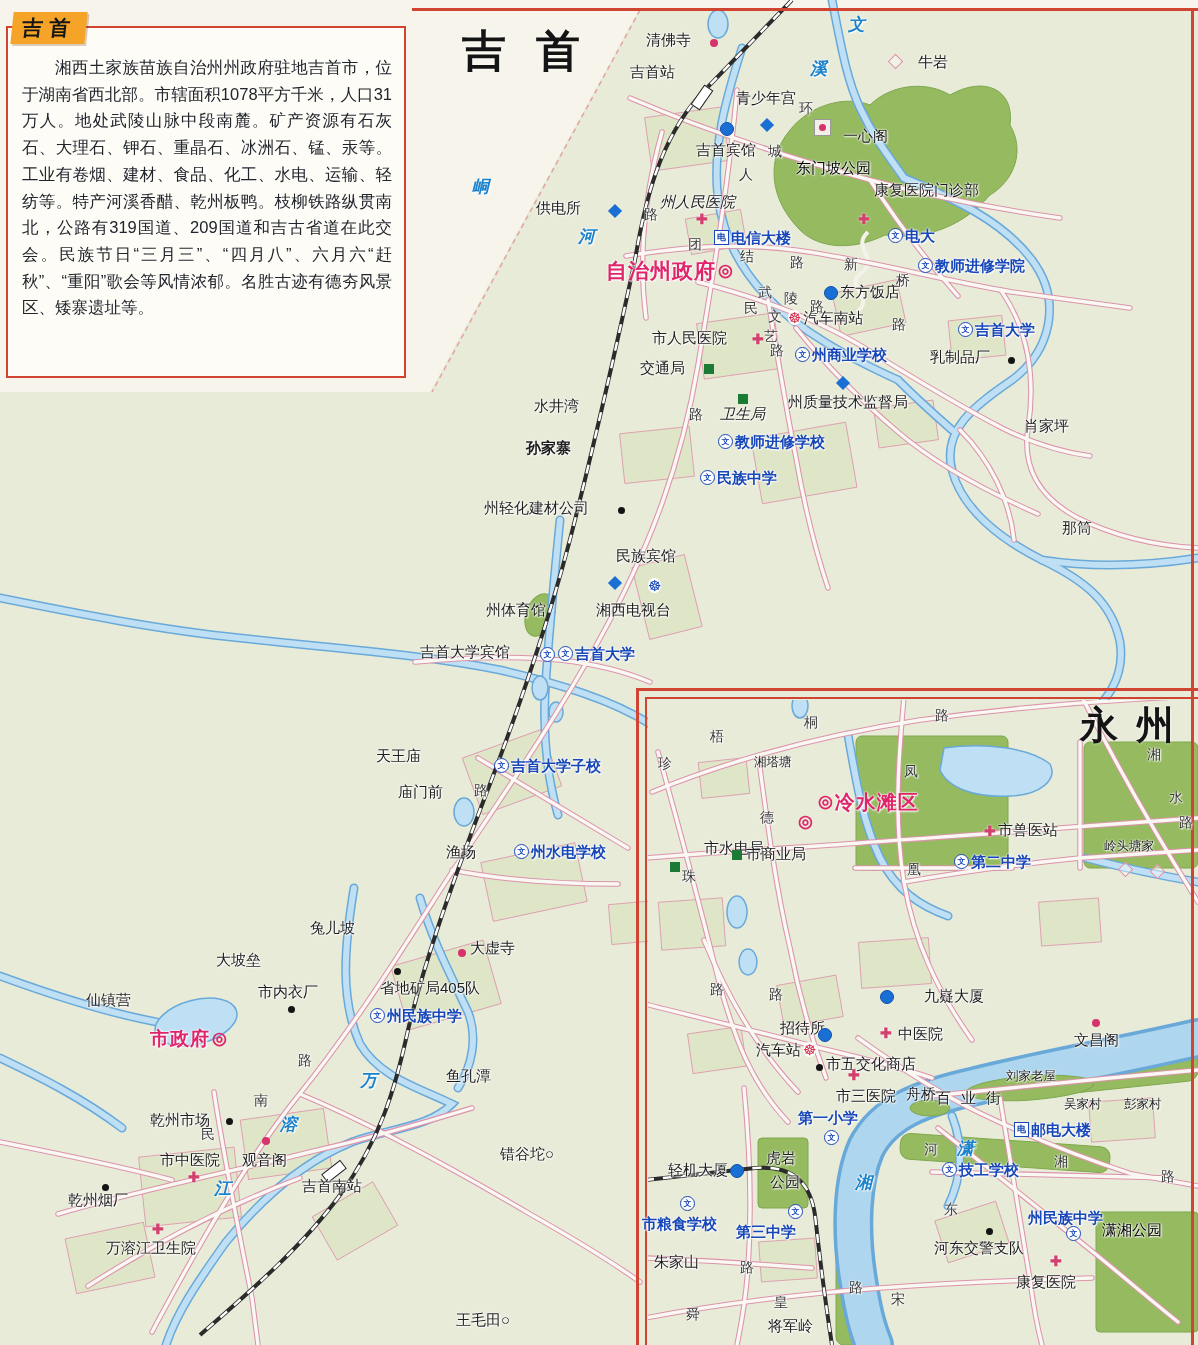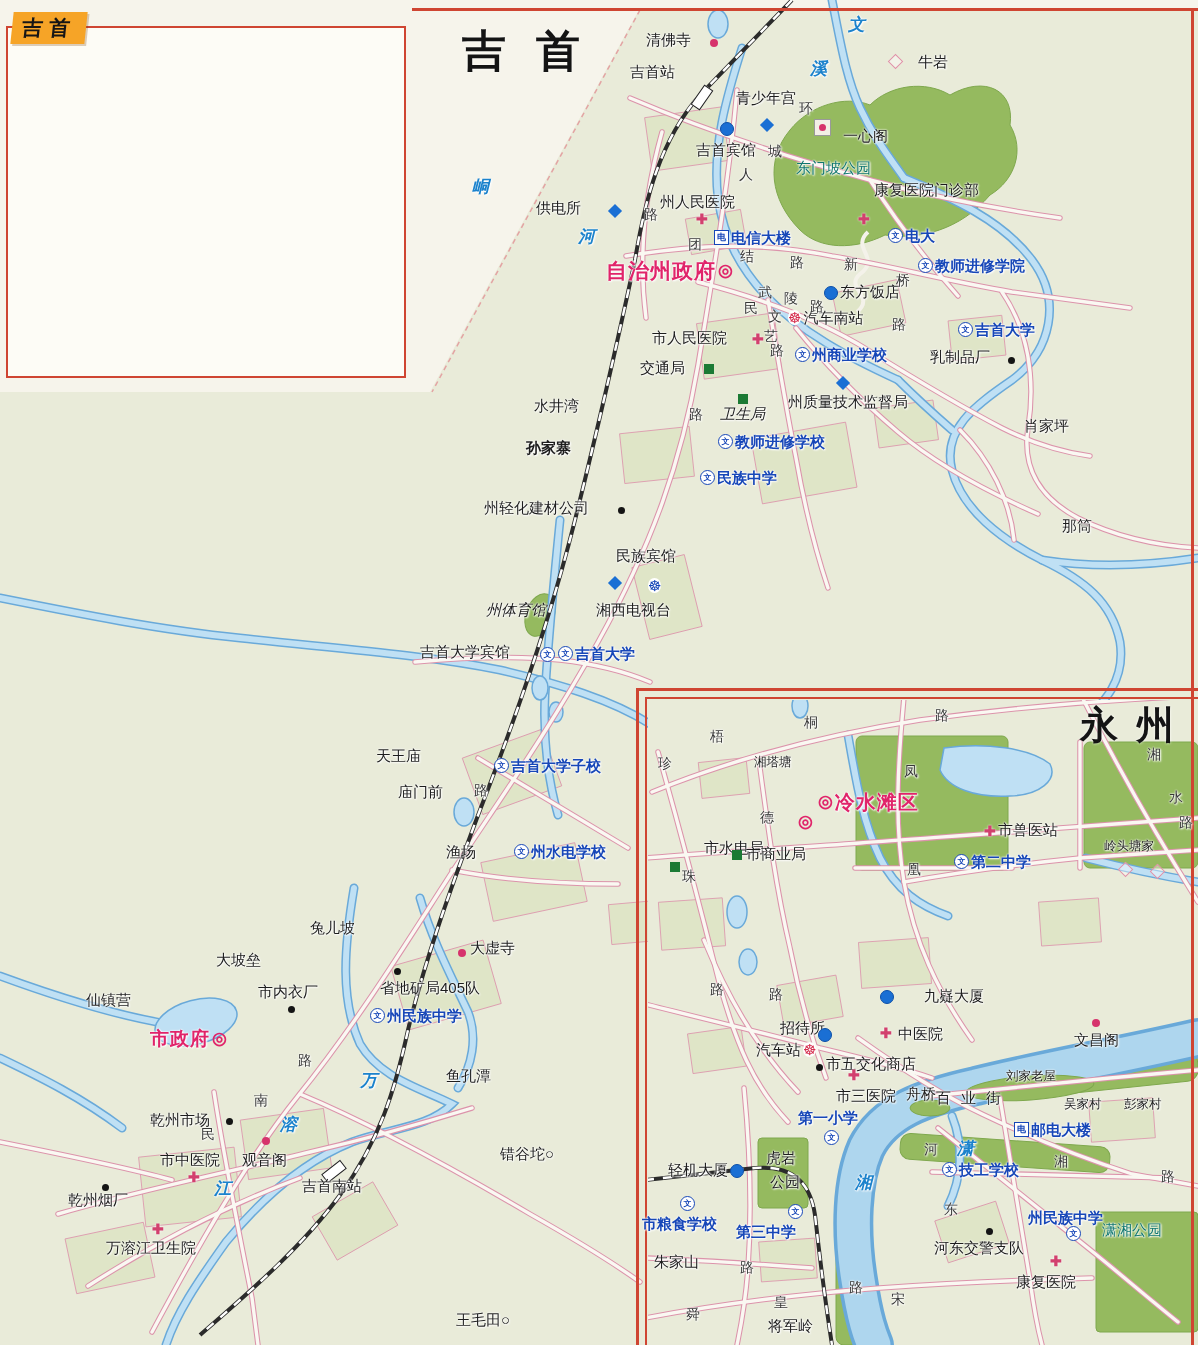--- a/index.html
+++ b/index.html
@@ -45,21 +45,21 @@
                border-left:3px solid #cf4532;border-top:3px solid #cf4532;pointer-events:none;}
   #inset-frame .inner{position:absolute;left:6px;top:6px;right:0;bottom:0;
                border-left:2px solid #cf4532;border-top:2px solid #cf4532;}
 
   
   #labels{position:absolute;left:0;top:0;width:1198px;height:1345px;z-index:4;pointer-events:none;}
   .lb{position:absolute;white-space:nowrap;line-height:1;font-size:15px;color:#1d1d1d;
       text-shadow:0 0 2px #fff,0 0 2px #fff,1px 1px 2px #fff;}
   .lb .txt{vertical-align:middle;}
   .k-placeS{font-size:12.5px;}
-  .k-park{color:#0f766e;}
+  .k-park{color:#000000;}
   .k-road{font-size:14px;color:#373737;}
   .k-river{color:#1b82cc;font-style:italic;font-weight:bold;font-size:17px;
            font-family:"Liberation Serif",serif;}
   .k-school .txt,.k-tel .txt{color:#1747b8;font-weight:bold;}
   .k-gov .txt{color:#e0246a;font-weight:bold;letter-spacing:1px;}
 
   
   .ic{display:inline-block;vertical-align:middle;margin:0 2px;}
   .ic-school{width:13px;height:13px;border:1.6px solid #1747b8;border-radius:50%;background:#fff;
              color:#1747b8;font-size:8px;line-height:13px;text-align:center;font-weight:bold;text-shadow:none;}
@@ -325,21 +325,21 @@
       <div class="lb " style="left: 812px; top: 118px;"><span class="ic ic-redBox"></span></div>
       <div class="lb k-park" style="left: 796px; top: 158px;"><span class="txt">东门坡公园</span></div>
       <div class="lb k-place" style="left: 918px; top: 52px;"><span class="txt">牛岩</span></div>
       <div class="lb " style="left: 888px; top: 52px;"><span class="ic ic-diaP"></span></div>
       <div class="lb k-river" style="left: 848px; top: 14px;"><span class="txt">文</span></div>
       <div class="lb k-river" style="left: 810px; top: 58px;"><span class="txt">溪</span></div>
       <div class="lb k-river" style="left: 472px; top: 176px;"><span class="txt">峒</span></div>
       <div class="lb k-river" style="left: 578px; top: 226px;"><span class="txt">河</span></div>
       <div class="lb k-place" style="left: 536px; top: 198px;"><span class="txt">供电所</span></div>
       <div class="lb " style="left: 608px; top: 202px;"><span class="ic ic-diaB"></span></div>
-      <div class="lb k-place" style="left: 660px; top: 192px;"><span class="txt">州人民医院</span></div>
+      <div class="lb k-place" style="left: 660px; top: 192px; font-style: italic;"><span class="txt">州人民医院</span></div>
       <div class="lb " style="left: 694px; top: 210px;"><span class="ic ic-hosp">✚</span></div>
       <div class="lb k-place" style="left: 874px; top: 180px;"><span class="txt">康复医院门诊部</span></div>
       <div class="lb " style="left: 856px; top: 210px;"><span class="ic ic-hosp">✚</span></div>
       <div class="lb k-school" style="left: 886px; top: 226px;"><span class="ic ic-school">文</span><span class="txt">电大</span></div>
       <div class="lb k-tel" style="left: 712px; top: 228px;"><span class="ic ic-tel">电</span><span class="txt">电信大楼</span></div>
       <div class="lb k-school" style="left: 916px; top: 256px;"><span class="ic ic-school">文</span><span class="txt">教师进修学院</span></div>
       <div class="lb k-gov" style="left: 606px; top: 258px; font-size: 21px;"><span class="txt">自治州政府</span><span class="ic ic-gov">◎</span></div>
       <div class="lb k-place" style="left: 840px; top: 282px;"><span class="txt">东方饭店</span></div>
       <div class="lb " style="left: 822px; top: 284px;"><span class="ic ic-dotB"></span></div>
       <div class="lb k-place" style="left: 786px; top: 308px;"><span class="ic ic-busR">☸</span><span class="txt">汽车南站</span></div>
@@ -355,26 +355,26 @@
       <div class="lb " style="left: 736px; top: 390px;"><span class="ic ic-sq"></span></div>
       <div class="lb k-place" style="left: 788px; top: 392px;"><span class="txt">州质量技术监督局</span></div>
       <div class="lb " style="left: 836px; top: 374px;"><span class="ic ic-diaB"></span></div>
       <div class="lb k-school" style="left: 716px; top: 432px;"><span class="ic ic-school">文</span><span class="txt">教师进修学校</span></div>
       <div class="lb k-school" style="left: 698px; top: 468px;"><span class="ic ic-school">文</span><span class="txt">民族中学</span></div>
       <div class="lb k-place" style="left: 534px; top: 396px;"><span class="txt">水井湾</span></div>
       <div class="lb k-place" style="left: 526px; top: 438px; font-weight: bold;"><span class="txt">孙家寨</span></div>
       <div class="lb k-place" style="left: 484px; top: 498px;"><span class="txt">州轻化建材公司</span></div>
       <div class="lb " style="left: 616px; top: 501px;"><span class="ic ic-dotK"></span></div>
       <div class="lb k-place" style="left: 1024px; top: 416px;"><span class="txt">肖家坪</span></div>
-      <div class="lb k-place" style="left: 1062px; top: 518px; font-family: Liberation Serif, serif;"><span class="txt">那筒</span></div>
+      <div class="lb k-place" style="left: 1062px; top: 518px;"><span class="txt">那筒</span></div>
       <div class="lb k-place" style="left: 616px; top: 546px;"><span class="txt">民族宾馆</span></div>
       <div class="lb " style="left: 646px; top: 576px;"><span class="ic ic-busB">☸</span></div>
       <div class="lb " style="left: 608px; top: 574px;"><span class="ic ic-diaB"></span></div>
       <div class="lb k-place" style="left: 596px; top: 600px;"><span class="txt">湘西电视台</span></div>
-      <div class="lb k-place" style="left: 486px; top: 600px; font-style: italic;"><span class="txt">州体育馆</span></div>
+      <div class="lb k-place" style="left: 486px; top: 600px;"><span class="txt">州体育馆</span></div>
       <div class="lb k-place" style="left: 420px; top: 642px;"><span class="txt">吉首大学宾馆</span></div>
       <div class="lb " style="left: 538px; top: 645px;"><span class="ic ic-school">文</span></div>
       <div class="lb k-school" style="left: 556px; top: 644px;"><span class="ic ic-school">文</span><span class="txt">吉首大学</span></div>
       <div class="lb k-place" style="left: 376px; top: 746px;"><span class="txt">天王庙</span></div>
       <div class="lb k-school" style="left: 492px; top: 756px;"><span class="ic ic-school">文</span><span class="txt">吉首大学子校</span></div>
       <div class="lb k-place" style="left: 398px; top: 782px;"><span class="txt">庙门前</span></div>
       <div class="lb k-place" style="left: 446px; top: 842px;"><span class="txt">渔场</span></div>
       <div class="lb k-school" style="left: 512px; top: 842px;"><span class="ic ic-school">文</span><span class="txt">州水电学校</span></div>
       <div class="lb k-place" style="left: 310px; top: 918px;"><span class="txt">兔儿坡</span></div>
       <div class="lb " style="left: 456px; top: 944px;"><span class="ic ic-dotR"></span></div>
@@ -500,15 +500,16 @@
       <div class="lb k-road" style="left: 1161px; top: 1168px;"><span class="txt">路</span></div>
       <div class="lb k-road" style="left: 740px; top: 1259px;"><span class="txt">路</span></div>
       <div class="lb k-road" style="left: 774px; top: 1294px;"><span class="txt">皇</span></div>
       <div class="lb k-road" style="left: 686px; top: 1306px;"><span class="txt">舜</span></div>
       <div class="lb k-road" style="left: 849px; top: 1279px;"><span class="txt">路</span></div>
       <div class="lb k-road" style="left: 891px; top: 1291px;"><span class="txt">宋</span></div>
     </div>
 
   <div id="infobox">
     <div class="tab">吉首</div>
+    <div class="body">湘西土家族苗族自治州州政府驻地吉首市，位于湖南省西北部。市辖面积1078平方千米，人口31万人。地处武陵山脉中段南麓。矿产资源有石灰石、大理石、钾石、重晶石、冰洲石、锰、汞等。工业有卷烟、建材、食品、化工、水电、运输、轻纺等。特产河溪香醋、乾州板鸭。枝柳铁路纵贯南北，公路有319国道、209国道和吉古省道在此交会。民族节日“三月三”、“四月八”、六月六“赶秋”、“重阳”歌会等风情浓郁。名胜古迹有德夯风景区、矮寨遗址等。</div>
   </div>
 
 </div>
 
 </body></html>

